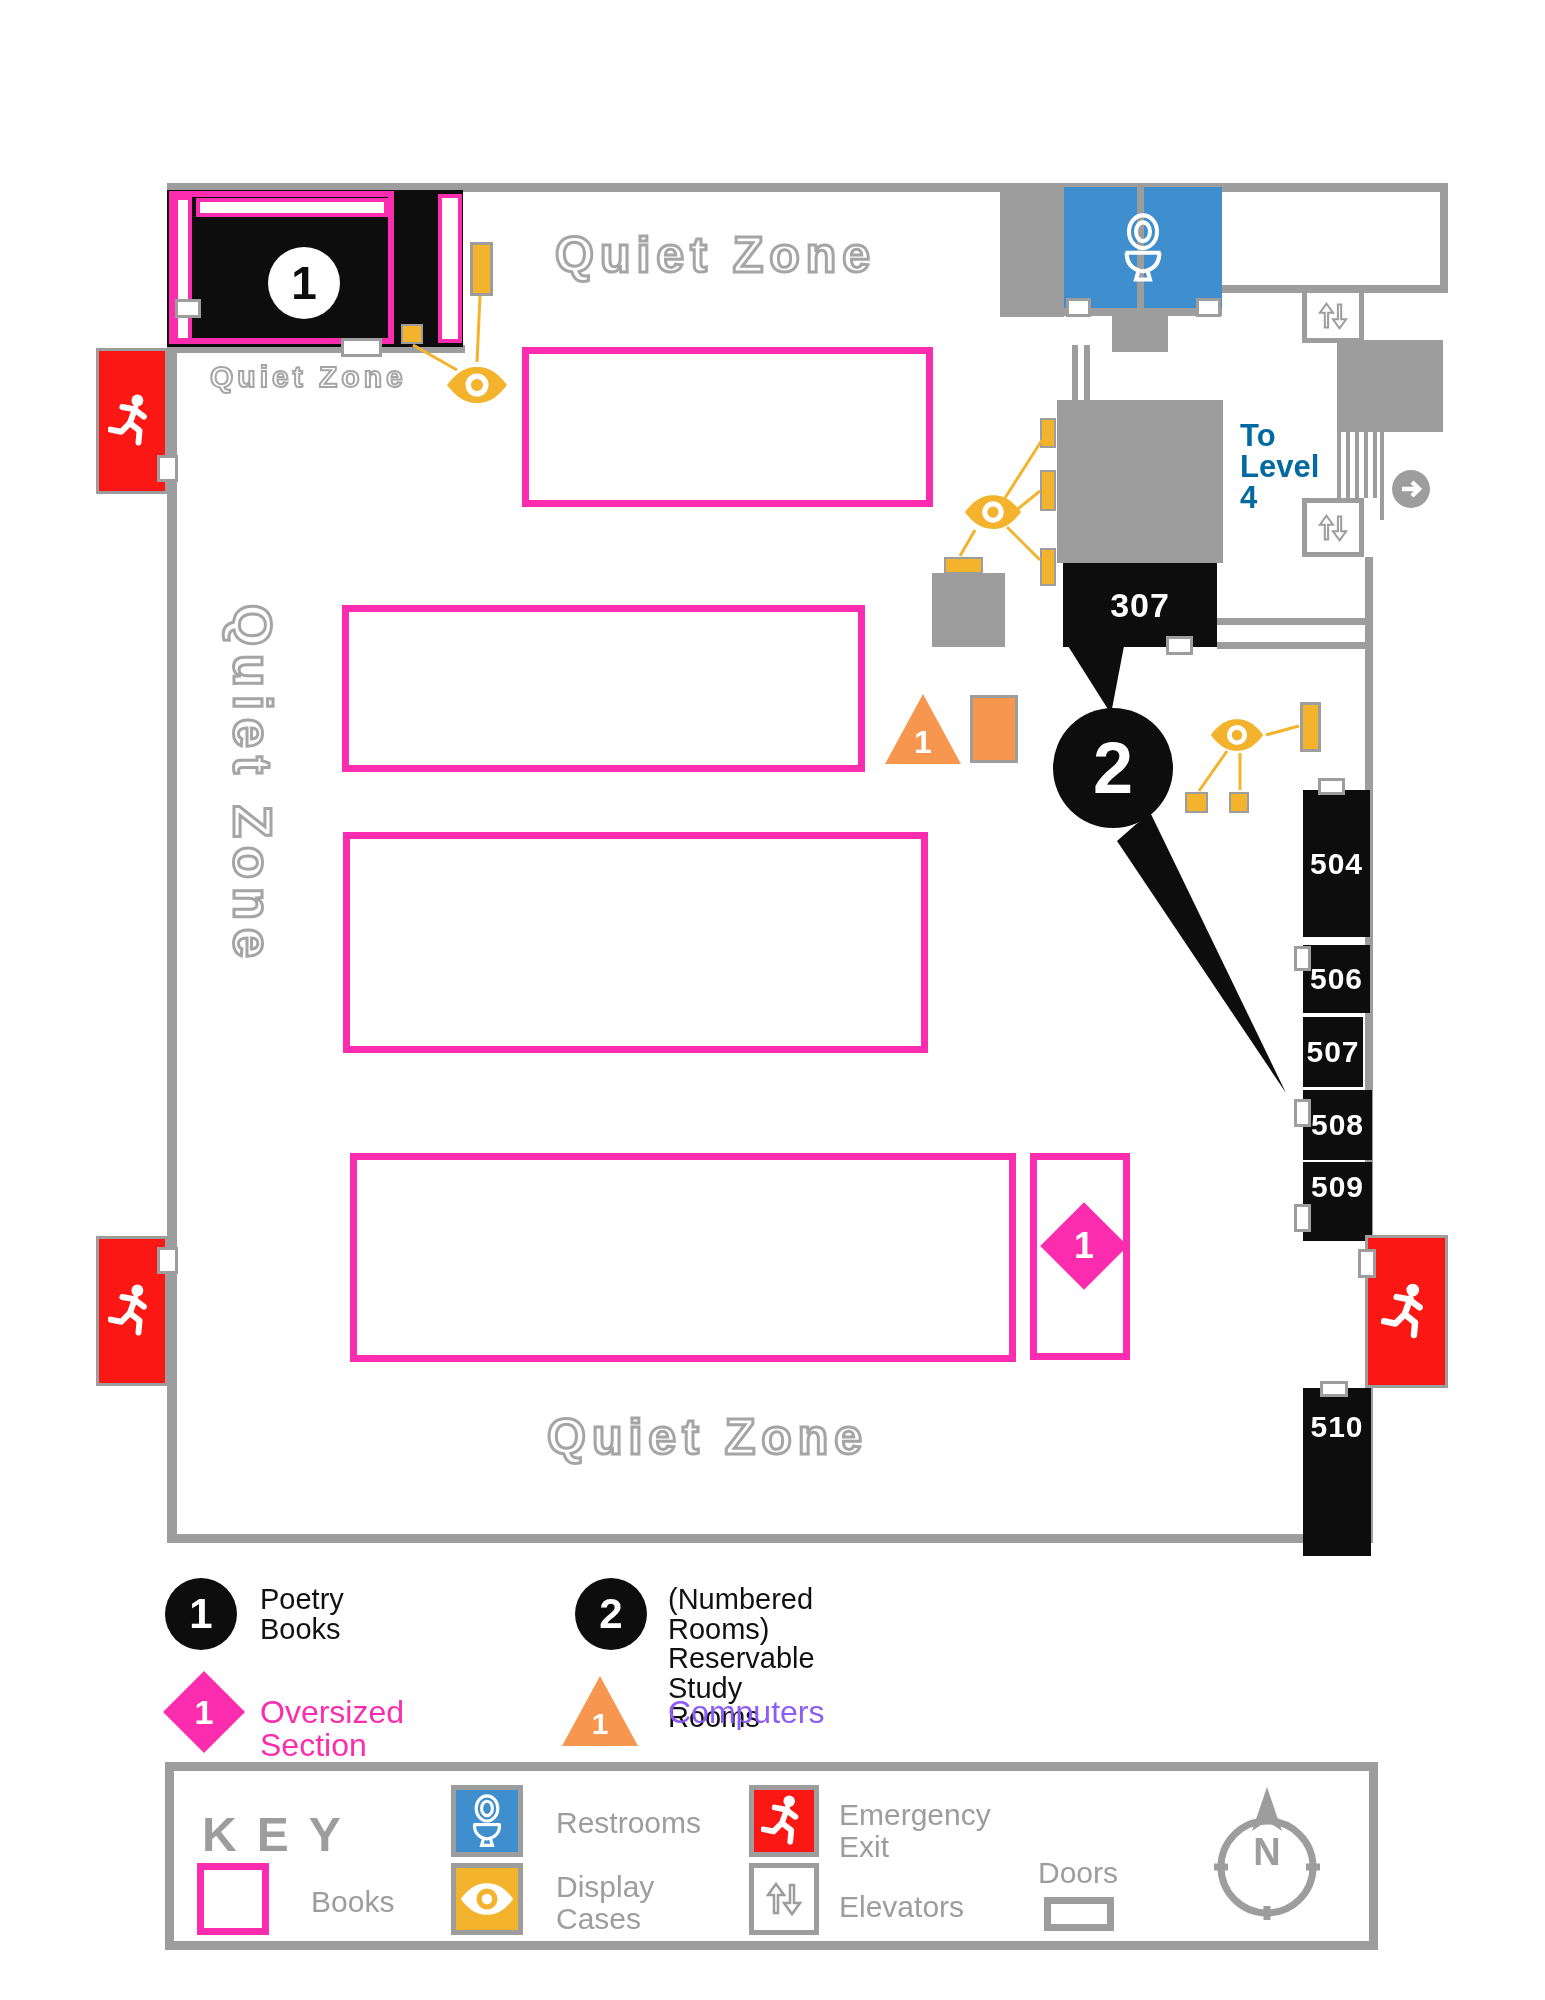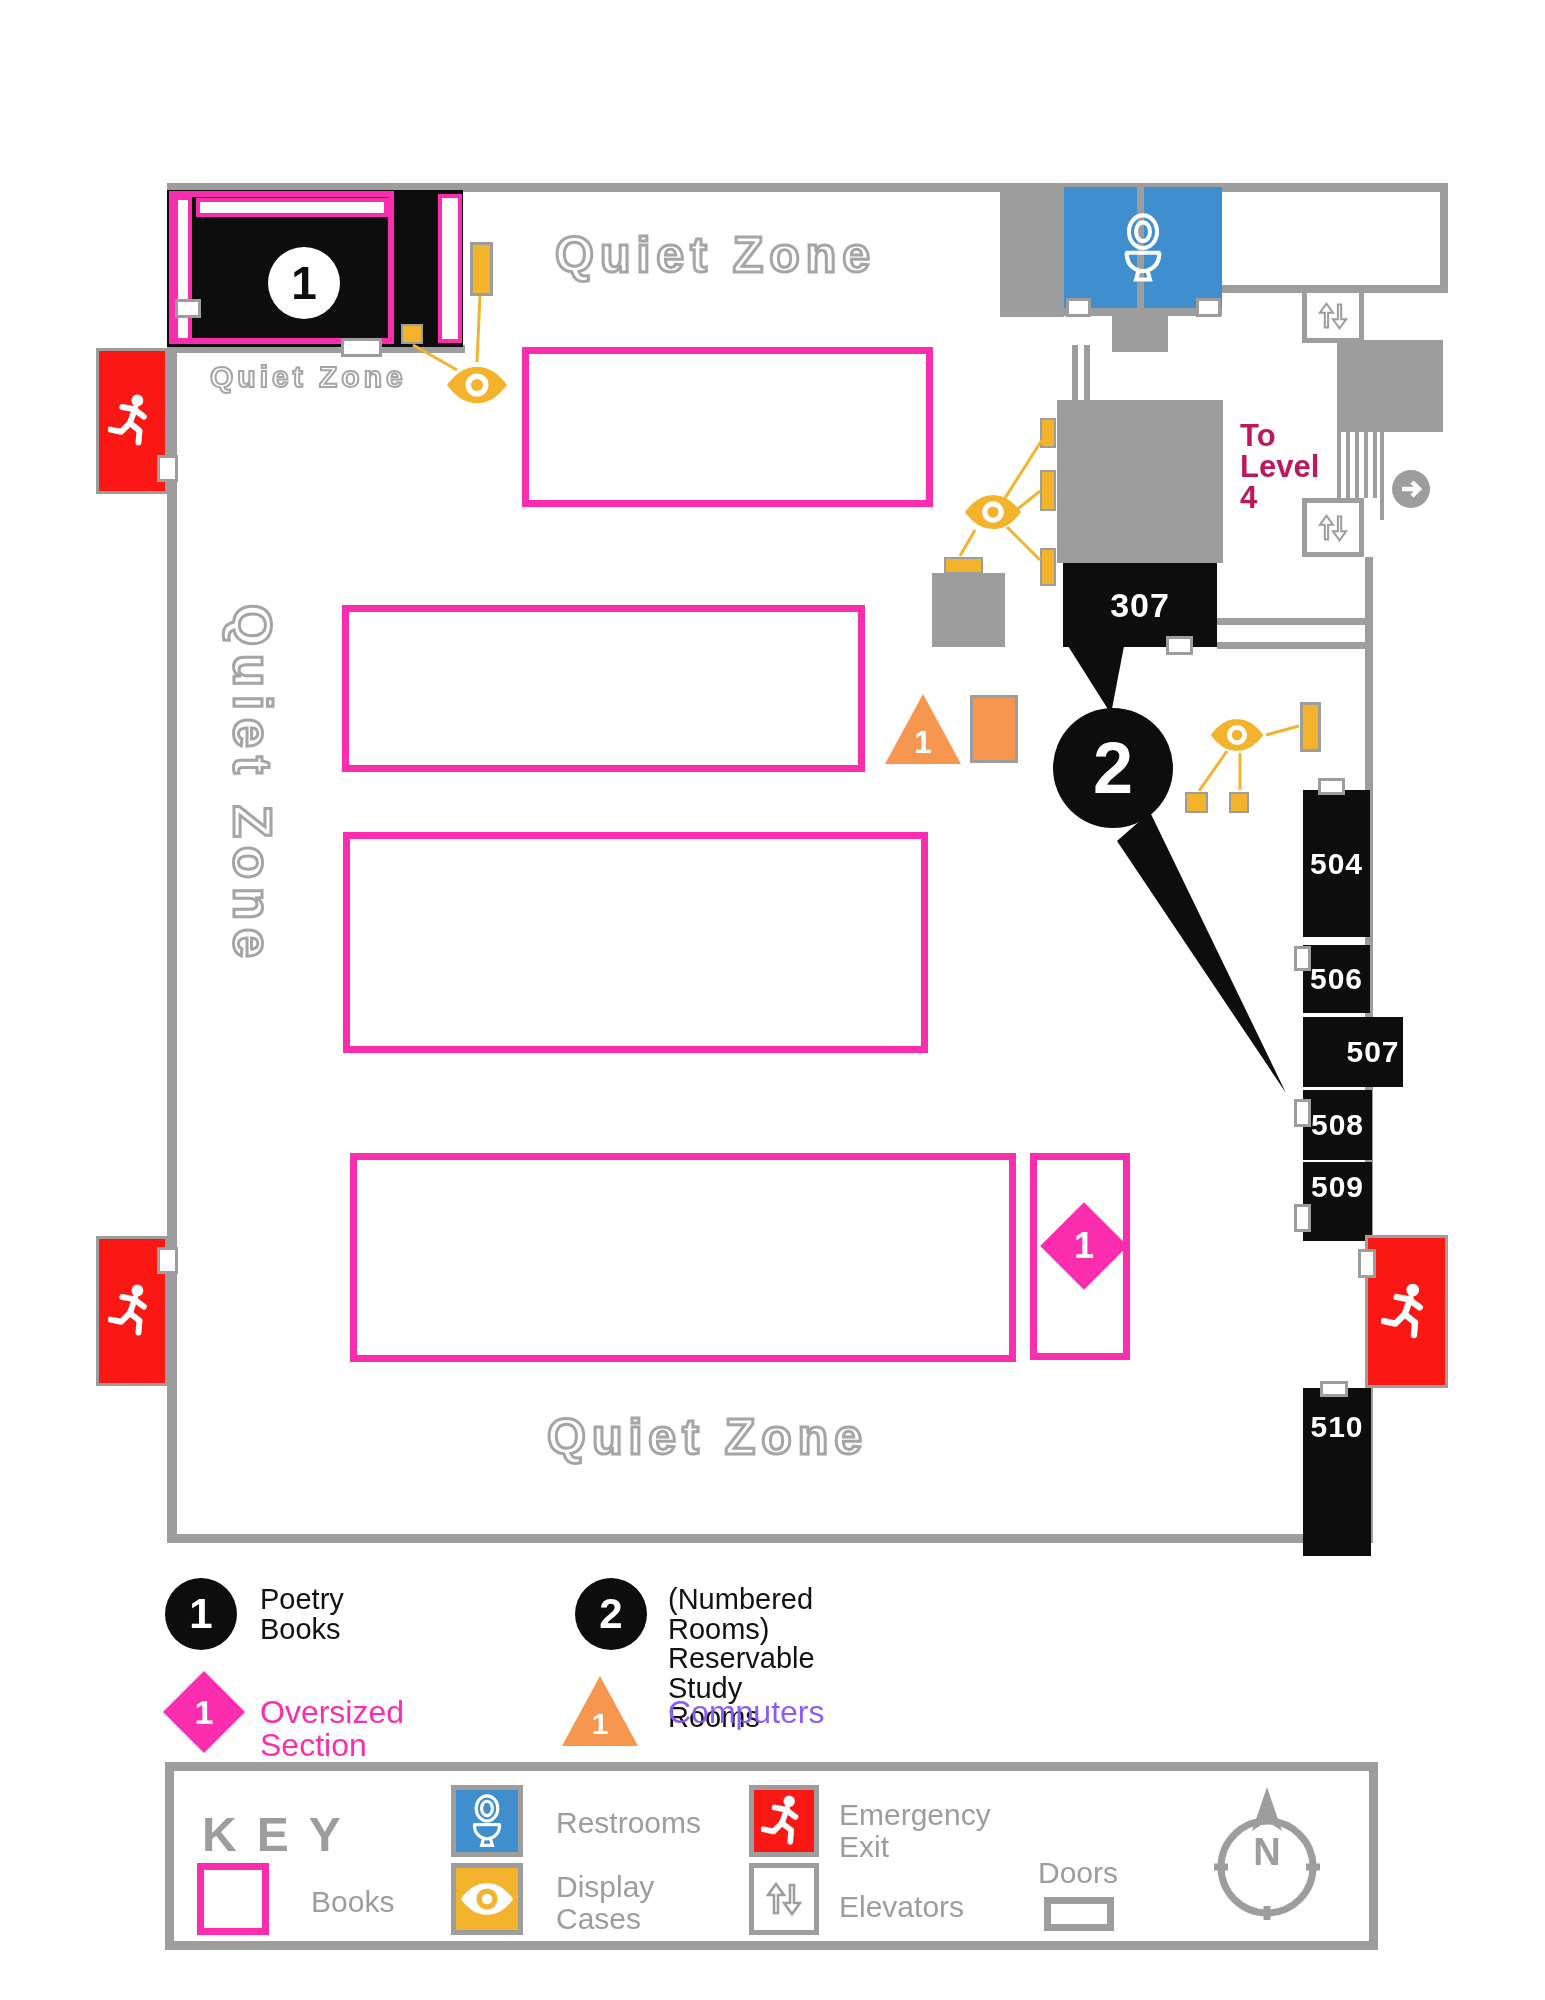--- a/index.html
+++ b/index.html
@@ -10,21 +10,21 @@
   .block{position:absolute;background:#9d9d9d;z-index:1;}
   .door{position:absolute;background:#fff;border:3px solid #9d9d9d;box-sizing:border-box;z-index:5;}
   .pinkrect{position:absolute;background:#fff;border:7px solid #fc2cae;box-sizing:border-box;z-index:0;}
   .shelf{position:absolute;background:#fff;border:4px solid #fc2cae;box-sizing:border-box;}
   .room{position:absolute;background:#0d0d0d;color:#fff;font-weight:bold;z-index:2;
         display:flex;align-items:center;justify-content:center;font-size:30px;letter-spacing:1px;}
   .qz{position:absolute;color:#fff;-webkit-text-stroke:3px #a5a5a5;font-weight:bold;z-index:1;white-space:nowrap;}
   .marker-circle{position:absolute;background:#0d0d0d;border-radius:50%;color:#fff;font-weight:bold;
         display:flex;align-items:center;justify-content:center;z-index:4;}
   .yellowcase{position:absolute;background:#f3b32c;border:3px solid #9d9d9d;box-sizing:border-box;z-index:2;}
-  .graytxt{color:#be185d;}
+  .graytxt{color:#0369a1;}
   .legend-label{position:absolute;font-size:29px;color:#111;line-height:1.02;}
   .keytxt{position:absolute;font-size:30px;color:#9d9d9d;line-height:1.05;}
   .icon-box{position:absolute;border:5px solid #9d9d9d;box-sizing:border-box;z-index:2;
         display:flex;align-items:center;justify-content:center;}
   .overlay{position:absolute;left:0;top:0;z-index:3;pointer-events:none;}
   .diamond{position:absolute;background:#fc2cae;transform:translate(-50%,-50%) rotate(45deg);}
   .dia-num,.tri-num{position:absolute;color:#fff;font-weight:bold;transform:translate(-50%,-50%);z-index:5;}
   .tri{position:absolute;width:0;height:0;border-left:38px solid transparent;border-right:38px solid transparent;
         border-bottom:70px solid #f7964f;}
 </style>
@@ -153,21 +153,21 @@
     <div class="room" style="left:1063px;top:563px;width:154px;height:84px;font-size:34px;">
       <span>307</span>
     </div>
 
     <div class="room" style="left:1303px;top:790px;width:67px;height:147px;">
       <span>504</span>
     </div>
     <div class="room" style="left:1303px;top:945px;width:67px;height:68px;">
       <span>506</span>
     </div>
-    <div class="room" style="left:1303px;top:1017px;width:60px;height:70px;padding-left:40px;">
+    <div class="room" style="left:1303px;top:1017px;width:60px;height:70px;">
       <span>507</span>
     </div>
     <div class="room" style="left:1303px;top:1090px;width:69px;height:70px;">
       <span>508</span>
     </div>
     <div class="room" style="left:1303px;top:1162px;width:69px;height:71px;align-items:flex-start;padding-top:8px;">
       <span>509</span>
     </div>
     <div class="room" style="left:1303px;top:1388px;width:68px;height:146px;align-items:flex-start;padding-top:22px;">
       <span>510</span>

